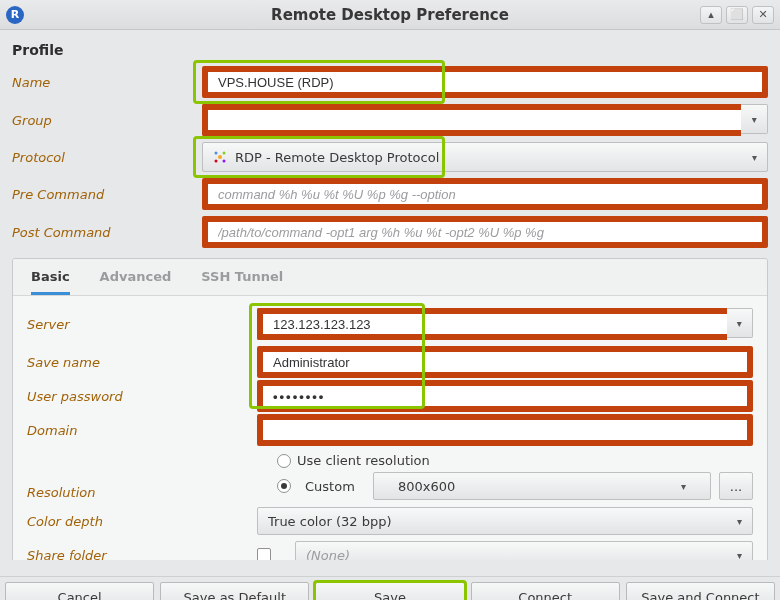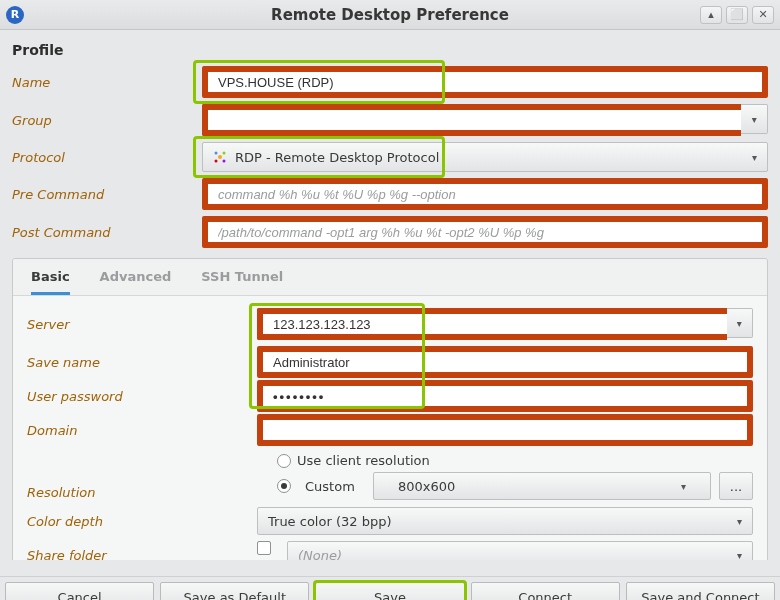--- a/index.html
+++ b/index.html
@@ -370,21 +370,21 @@
         <div class="control">
           <div class="combobox" style="height:28px;">
             <span>True color (32 bpp)</span>
             <span class="chev">▾</span>
           </div>
         </div>
       </div>
 
       <div class="form-row" style="margin-bottom:0;">
         <div class="label">Share folder</div>
-        <div class="control" style="display:flex; gap:6px;">
+        <div class="control" style="display:flex; align-items:center; gap:14px;">
           <span class="checkbox"></span>
           <div class="combobox" style="height:28px; flex:1;">
             <span class="italic-placeholder">(None)</span>
             <span class="chev">▾</span>
           </div>
         </div>
       </div>
 
     </div>
   </div>

